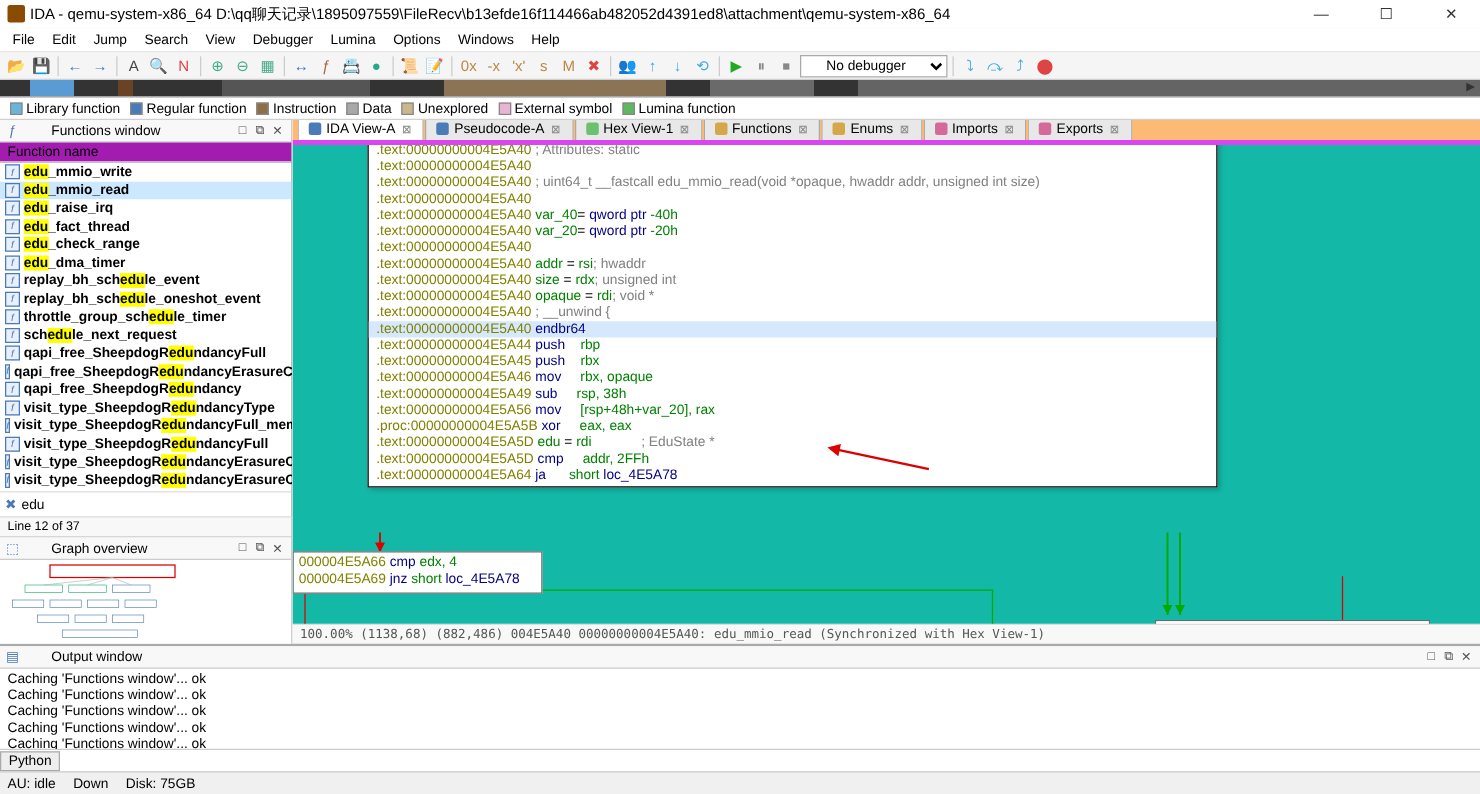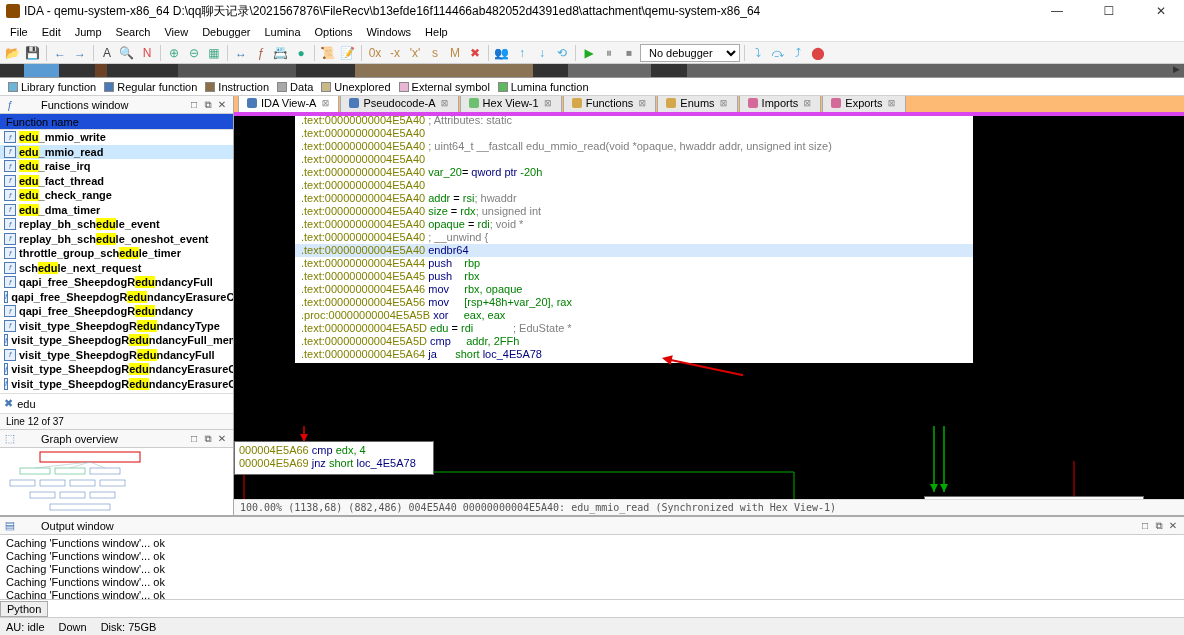--- a/index.html
+++ b/index.html
@@ -7,50 +7,50 @@
 .titlebar { height:22px; background:#fff; display:flex; align-items:center; padding:0 6px; }
 .titlebar .ticon { width:14px; height:14px; background:#8a4a00; margin-right:4px; border-radius:2px; }
 .titlebar .title { flex:1; font-size:12px; color:#000; }
 .winbtns { display:flex; gap:18px; }
 .winbtn { width:34px; height:20px; display:flex; align-items:center; justify-content:center; cursor:pointer; color:#333; font-size:12px; }
 .menubar { height:20px; background:#fff; display:flex; align-items:center; padding:0 4px; gap:2px; border-bottom:1px solid #e0e0e0; }
 .menubar span { padding:2px 6px; cursor:pointer; }
 .toolbar { height:22px; background:#f5f5f5; display:flex; align-items:center; padding:0 4px; gap:2px; border-bottom:1px solid #d0d0d0; }
 .tbtn { width:18px; height:18px; display:flex; align-items:center; justify-content:center; cursor:pointer; font-size:12px; }
 .tsep { width:1px; height:16px; background:#ccc; margin:0 2px; }
-.dbgsel { height:18px; font-size:11px; border:1px solid #aaa; background:#fff; padding:0 4px; min-width:100px; }
+.dbgsel { height:18px; font-size:11px; border:1px solid #aaa; background:#fff; padding:0 16px; min-width:100px; }
 .navband { height:14px; background:linear-gradient(90deg,#333 0%,#333 2%,#5a9bd4 2%,#5a9bd4 5%,#333 5%,#333 8%,#6b4226 8%,#6b4226 9%,#333 9%,#333 15%,#555 15%,#555 25%,#333 25%,#333 30%,#8b7355 30%,#8b7355 45%,#333 45%,#333 48%,#6a6a6a 48%,#6a6a6a 55%,#333 55%,#333 58%,#646464 58%,#646464 100%); border-bottom:1px solid #999; position:relative; }
 .navband::after { content:"▶"; position:absolute; right:4px; top:0; font-size:9px; color:#333; }
 .legend { height:18px; background:#fff; display:flex; align-items:center; padding:0 8px; gap:8px; border-bottom:1px solid #d0d0d0; font-size:11px; }
 .leg { display:flex; align-items:center; gap:3px; }
 .swatch { width:10px; height:10px; border:1px solid #888; }
 .mainrow { flex:1; display:flex; overflow:hidden; }
 .leftcol { width:234px; display:flex; flex-direction:column; border-right:1px solid #aaa; background:#fff; }
 .panelhdr { height:18px; background:#f8f8f8; border-bottom:1px solid #ccc; display:flex; align-items:center; padding:0 4px; font-size:11px; }
 .panelhdr .picon { width:12px; height:12px; margin-right:3px; display:inline-flex; align-items:center; justify-content:center; color:#4a7ab8; }
 .panelhdr .ttl { flex:1;padding-left:22px; }
 .panelhdr .pbtn { width:14px; cursor:pointer; text-align:center; color:#555; font-size:10px; }
-.colhdr { height:16px; background:#1d4ed8; border-bottom:1px solid #ddd; padding:0 6px; font-size:11px; display:flex; align-items:center; }
+.colhdr { height:16px; background:#a21caf; border-bottom:1px solid #ddd; padding:0 6px; font-size:11px; display:flex; align-items:center; }
 .funclist { flex:1; overflow:auto; }
 .funcitem { height:14.5px; display:flex; align-items:center; padding:0 4px; font-size:11px; cursor:pointer; white-space:nowrap; }
 .funcitem.sel { background:#cce8ff; }
 .funcitem .fi { width:12px; height:12px; border:1px solid #4a7ab8; background:#e8f0fb; margin-right:3px; font-size:8px; color:#4a7ab8; display:flex; align-items:center; justify-content:center; font-style:italic; }
 .funcitem .hl { background:#ffff00; }
 .searchrow { height:20px; border-top:1px solid #ddd; display:flex; align-items:center; padding:0 4px; gap:4px; }
 .searchrow input { flex:1; border:none; outline:none; font-size:11px; height:16px; }
 .statusline { height:16px; background:#f8f8f8; border-top:1px solid #ddd; padding:0 6px; font-size:10px; display:flex; align-items:center; }
 .graphov { height:86px; border-top:1px solid #ccc; display:flex; flex-direction:column; }
 .graphcanvas { flex:1; background:#fff; position:relative; overflow:hidden; }
 .rightcol { flex:1; display:flex; flex-direction:column; background:#fff; overflow:hidden; }
 .tabbar { height:20px; background:#fdba74; display:flex; align-items:flex-end; border-bottom:4px solid #d946ef; padding-left:4px; }
 .tab { height:19px; padding:0 8px; background:#e8e8e8; border:1px solid #aaa; border-bottom:none; display:flex; align-items:center; gap:4px; font-size:11px; cursor:pointer; margin-right:1px; border-radius:3px 3px 0 0; }
 .tab.active { background:#fff; }
 .tab .tic { width:10px; height:10px; }
 .tab .tx { width:10px; color:#888; cursor:pointer; text-align:center; font-size:9px; }
-.disview { flex:1; position:relative; background:#000000; overflow:hidden; }
+.disview { flex:1; position:relative; background:#14b8a6; overflow:hidden; }
 .codebox { position:absolute; left:60px; top:-5px; width:680px; border:1px solid #000; background:#fff; font-family:Consolas,monospace; font-size:11px; line-height:13px; padding:2px 0; box-shadow:2px 2px 4px rgba(0,0,0,0.2); }
 .codeline { white-space:pre; padding:0 6px; }
 .codeline.cur { background:#d6e9fc; }
 .c-addr { color:#808000; }
 .c-ins { color:#000080; }
 .c-reg { color:#008000; }
 .c-cmt { color:#808080; }
 .c-kw { color:#000080; }
 .c-num { color:#008000; }
 .graphblks { position:absolute; left:0; top:325px; width:100%; height:130px; }
@@ -66,21 +66,21 @@
 .pybtn { padding:0 6px; background:#eee; border:1px solid #aaa; height:16px; font-size:11px; cursor:pointer; display:flex; align-items:center; }
 .pyinp { flex:1; border:none; outline:none; height:16px; padding:0 4px; }
 .footbar { height:18px; background:#f0f0f0; border-top:1px solid #ccc; display:flex; align-items:center; padding:0 6px; gap:14px; font-size:11px; }
 svg.gedge { position:absolute; pointer-events:none; }
 </style>
 </head>
 <body>
 
 <div class="titlebar">
   <div class="ticon"></div>
-  <div class="title">IDA - qemu-system-x86_64 D:\qq聊天记录\2021567876\FileRecv\b13efde16f114466ab482052d4391ed8\attachment\qemu-system-x86_64</div>
+  <div class="title">IDA - qemu-system-x86_64 D:\qq聊天记录\1895097559\FileRecv\b13efde16f114466ab482052d4391ed8\attachment\qemu-system-x86_64</div>
   <div class="winbtns">
     <div class="winbtn">—</div>
     <div class="winbtn">☐</div>
     <div class="winbtn close">✕</div>
   </div>
 </div>
 
 <div class="menubar" id="menubar">
     <span>File</span>
     <span>Edit</span>
@@ -340,30 +340,32 @@
         <polygon points="700,376 696,368 704,368" fill="#0a0"></polygon>
         <line x1="710" y1="310" x2="710" y2="376" stroke="#0a0" stroke-width="1.5"></line>
         <polygon points="710,376 706,368 714,368" fill="#0a0"></polygon>
         <path d="M 200 356 L 560 356 L 560 388" fill="none" stroke="#0a0" stroke-width="1"></path>
       </svg>
       <div class="codebox" id="codebox">
           <div class="codeline"><span class="c-addr">.text:00000000004E5A40</span> <span class="c-cmt">; Attributes: static</span></div>
           <div class="codeline"><span class="c-addr">.text:00000000004E5A40</span> </div>
           <div class="codeline"><span class="c-addr">.text:00000000004E5A40</span> <span class="c-cmt">; uint64_t __fastcall edu_mmio_read(void *opaque, hwaddr addr, unsigned int size)</span></div>
           <div class="codeline"><span class="c-addr">.text:00000000004E5A40</span> </div>
+          <div class="codeline"><span class="c-addr">.text:00000000004E5A40</span> <span class="c-reg">var_40</span>= <span class="c-kw">qword ptr</span> <span class="c-num">-40h</span></div>
           <div class="codeline"><span class="c-addr">.text:00000000004E5A40</span> <span class="c-reg">var_20</span>= <span class="c-kw">qword ptr</span> <span class="c-num">-20h</span></div>
           <div class="codeline"><span class="c-addr">.text:00000000004E5A40</span> </div>
           <div class="codeline"><span class="c-addr">.text:00000000004E5A40</span> <span class="c-reg">addr</span> = <span class="c-reg">rsi</span><span class="c-cmt">; hwaddr</span></div>
           <div class="codeline"><span class="c-addr">.text:00000000004E5A40</span> <span class="c-reg">size</span> = <span class="c-reg">rdx</span><span class="c-cmt">; unsigned int</span></div>
           <div class="codeline"><span class="c-addr">.text:00000000004E5A40</span> <span class="c-reg">opaque</span> = <span class="c-reg">rdi</span><span class="c-cmt">; void *</span></div>
           <div class="codeline"><span class="c-addr">.text:00000000004E5A40</span> <span class="c-cmt">; __unwind {</span></div>
           <div class="codeline cur"><span class="c-addr">.text:00000000004E5A40</span> <span class="c-ins">endbr64 </span><span class="c-reg"></span></div>
           <div class="codeline"><span class="c-addr">.text:00000000004E5A44</span> <span class="c-ins">push    </span><span class="c-reg">rbp</span></div>
           <div class="codeline"><span class="c-addr">.text:00000000004E5A45</span> <span class="c-ins">push    </span><span class="c-reg">rbx</span></div>
           <div class="codeline"><span class="c-addr">.text:00000000004E5A46</span> <span class="c-ins">mov     </span><span class="c-reg">rbx, opaque</span></div>
+          <div class="codeline"><span class="c-addr">.text:00000000004E5A49</span> <span class="c-ins">sub     </span><span class="c-reg">rsp, <span class="c-num">38h</span></span></div>
           <div class="codeline"><span class="c-addr">.text:00000000004E5A56</span> <span class="c-ins">mov     </span><span class="c-reg">[rsp+<span class="c-num">48h</span>+<span class="c-reg">var_20</span>], rax</span></div>
           <div class="codeline"><span class="c-addr">.proc:00000000004E5A5B</span> <span class="c-ins">xor     </span><span class="c-reg">eax, eax</span></div>
           <div class="codeline"><span class="c-addr">.text:00000000004E5A5D</span> <span class="c-reg">edu</span> = <span class="c-reg">rdi</span>             <span class="c-cmt">; EduState *</span></div>
           <div class="codeline"><span class="c-addr">.text:00000000004E5A5D</span> <span class="c-ins">cmp     </span><span class="c-reg">addr, <span class="c-num">2FFh</span></span></div>
           <div class="codeline"><span class="c-addr">.text:00000000004E5A64</span> <span class="c-ins">ja      </span><span class="c-reg">short <span class="c-kw">loc_4E5A78</span></span></div>
         </div>
       <div class="redarrow"></div>
       <div class="graphblks">
         <div class="gb1" id="gb1">
             <div><span class="c-addr">000004E5A66</span> <span class="c-ins">cmp   </span><span class="c-reg">edx, 4</span></div>

